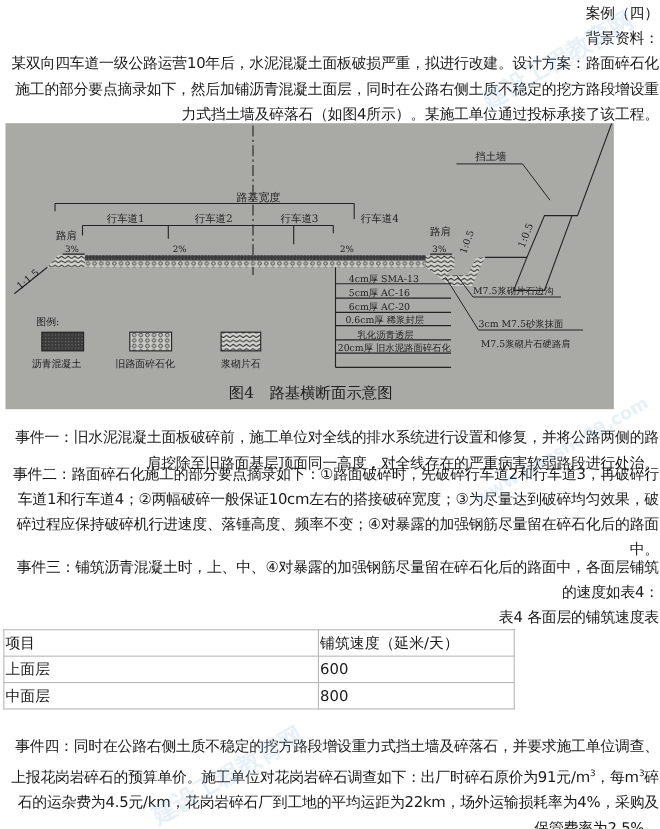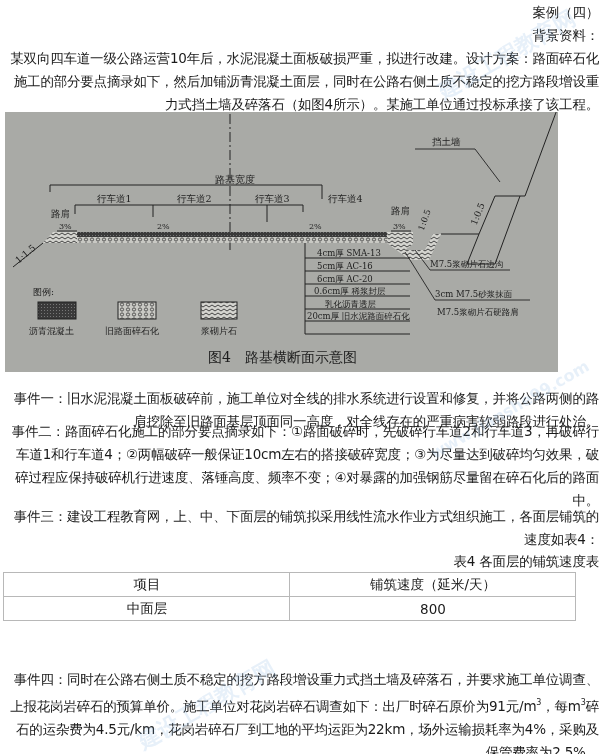--- a/index.html
+++ b/index.html
@@ -26,23 +26,22 @@
     height: 260px;
     background: #a9aaa6;
     overflow: hidden;
   }
   .figure svg { display: block; }
   .fig-text { font-family: "DejaVu Serif", "Liberation Serif", serif; fill: #1e1e1e; }
   table.speed {
     position: absolute;
     left: 3px;
     top: 572px;
-    width: 573px;
+    width: 465px;
     border-collapse: collapse;
-    text-align: center;
   }
   table.speed td {
     border: 1.5px solid #b8b8b8;
     height: 24px;
     padding: 0 0 0 1px;
     font-size: 13.5px;
     vertical-align: middle;
   }
   table.speed td.c1 { width: 286px; }
   sup { font-size: 8px; }
@@ -161,28 +160,32 @@
     <text class="fig-text" x="100" y="222" font-size="9">旧路面碎石化</text>
     <rect x="196" y="190" width="36" height="17" fill="url(#pMason)" stroke="#222"></rect>
     <text class="fig-text" x="196" y="222" font-size="9">浆砌片石</text>
 
     <text class="fig-text" x="203" y="250" font-size="14">图4　路基横断面示意图</text>
   </svg>
 </div>
 
 <div class="para" style="top:387px;">事件一：旧水泥混凝土面板破碎前，施工单位对全线的排水系统进行设置和修复，并将公路两侧的路肩挖除至旧路面基层顶面同一高度，对全线存在的严重病害软弱路段进行处治。</div>
 <div class="para" style="top:420px;">事件二：路面碎石化施工的部分要点摘录如下：①路面破碎时，先破碎行车道2和行车道3，再破碎行车道1和行车道4；②两幅破碎一般保证10cm左右的搭接破碎宽度；③为尽量达到破碎均匀效果，破碎过程应保持破碎机行进速度、落锤高度、频率不变；④对暴露的加强钢筋尽量留在碎石化后的路面中。</div>
-<div class="para" style="top:505px;">事件三：建设工程教育网，上、中、下面层的铺筑拟采用线性流水作业方式组织施工，各面层铺筑的速度如表4：</div>
+<div class="para" style="top:505px;">事件三：铺筑沥青混凝土时，上、中、④对暴露的加强钢筋尽量留在碎石化后的路面中，各面层铺筑的速度如表4：</div>
 <div class="para" style="top:551px; line-height:20px;">表4 各面层的铺筑速度表</div>
 
 <table class="speed">
   <tbody>
       <tr>
     <td class="c1">项目</td>
     <td>铺筑速度（延米/天）</td>
+  </tr>
+  <tr>
+    <td class="c1">上面层</td>
+    <td>600</td>
   </tr>
   <tr>
     <td class="c1">中面层</td>
     <td>800</td>
   </tr>
 </tbody>
   </table>
 
 <div class="para" style="top:668px;"><span>事件四：同时在公路右侧土质不稳定的挖方路段增设重力式挡土墙及碎落石，并要求施工单位调查、上报花岗岩碎石的预算单价。施工单位对花岗岩碎石调查如下：出厂时碎石原价为91元/m</span><sup>3</sup><span>，每m</span><sup>3</sup><span>碎石的运杂费为4.5元/km，花岗岩碎石厂到工地的平均运距为22km，场外运输损耗率为4%，采购及保管费率为2.5%。</span></div>
 

